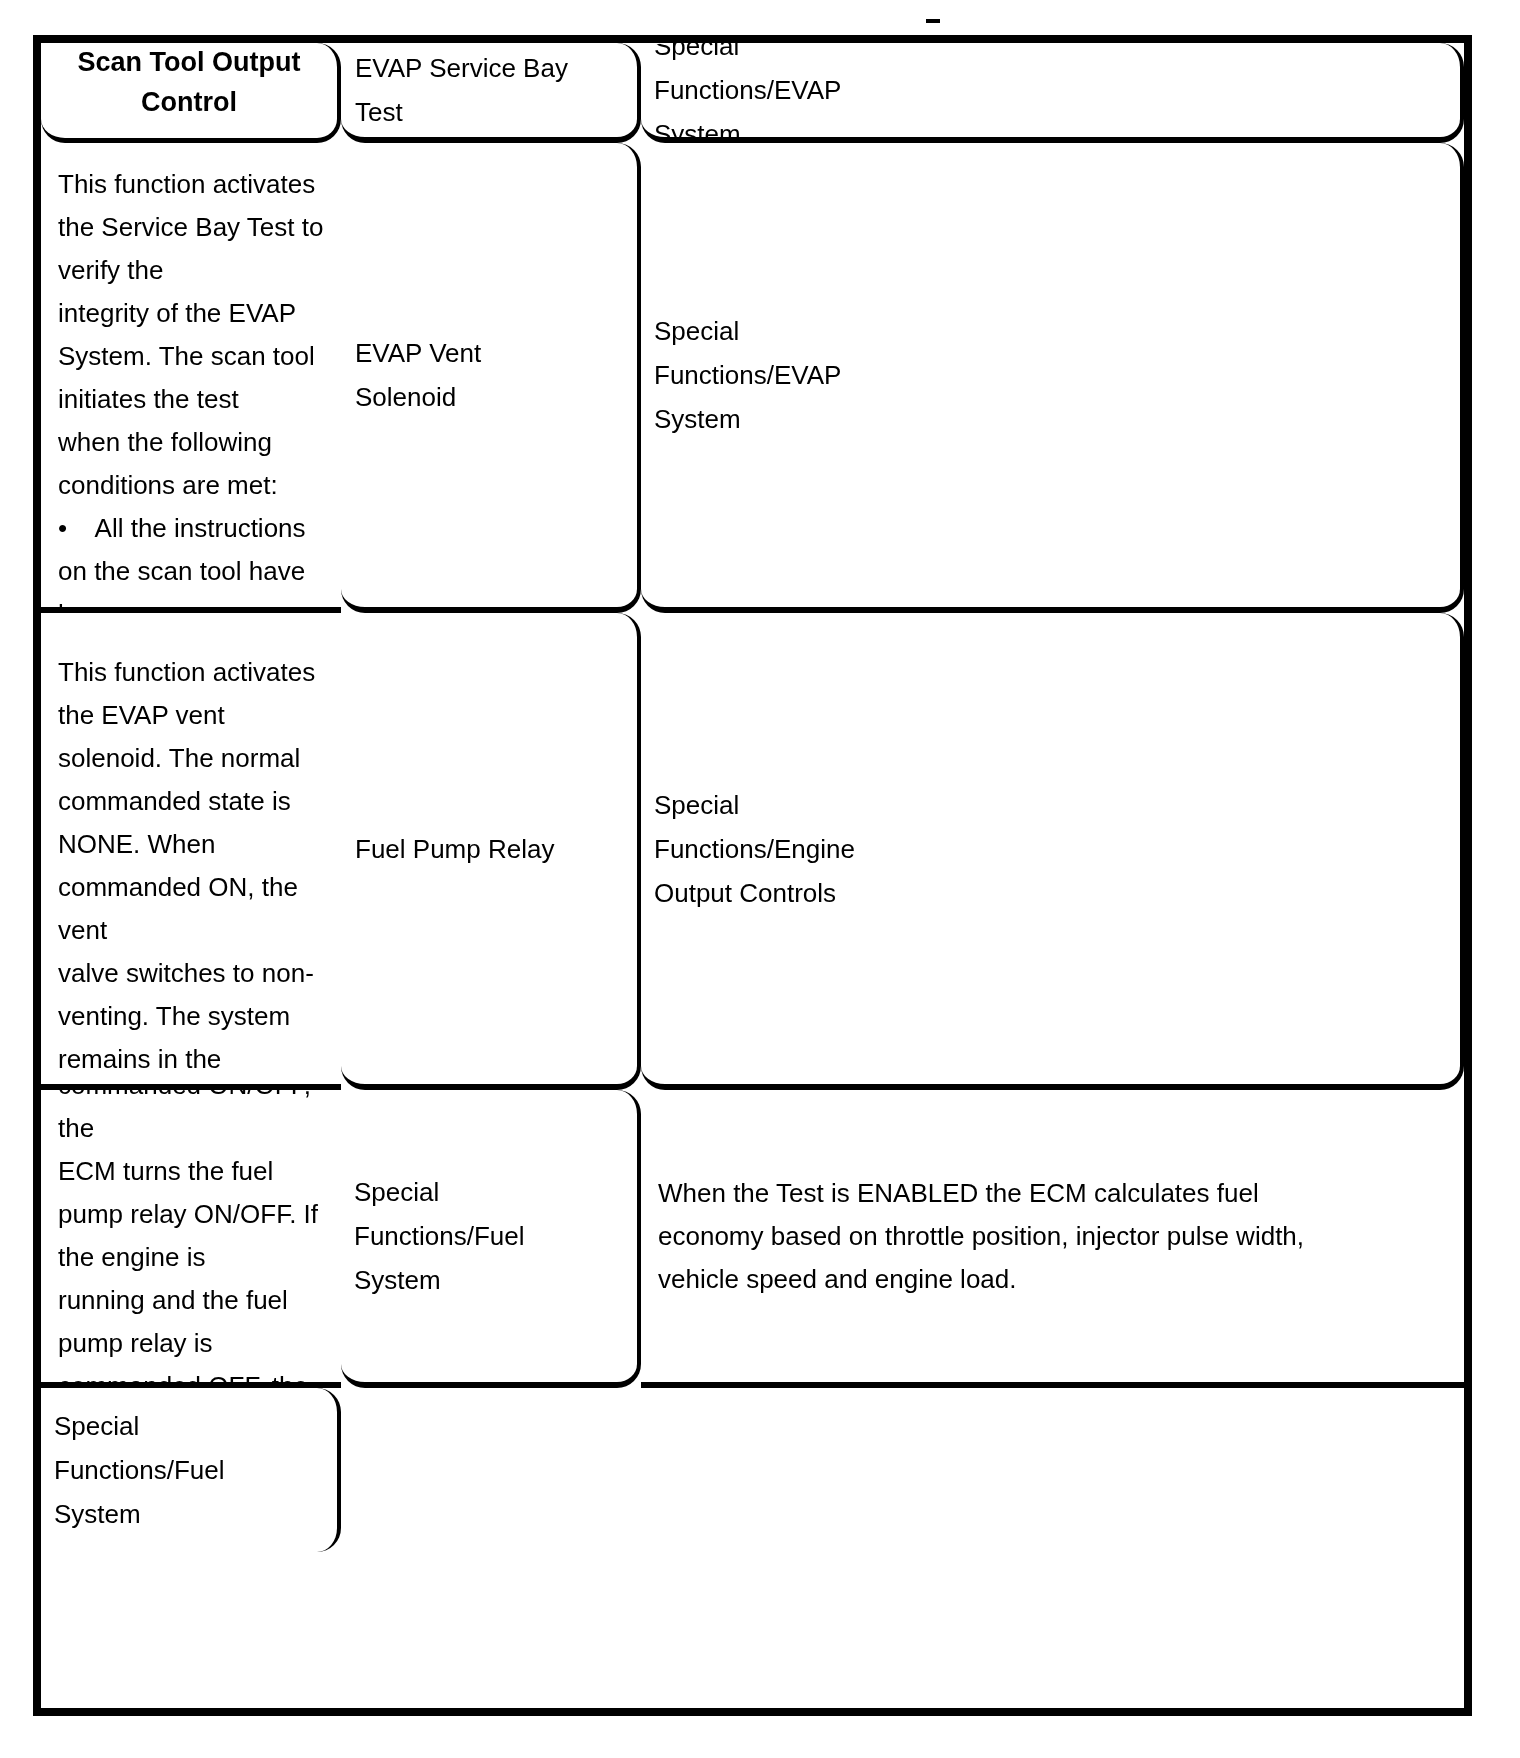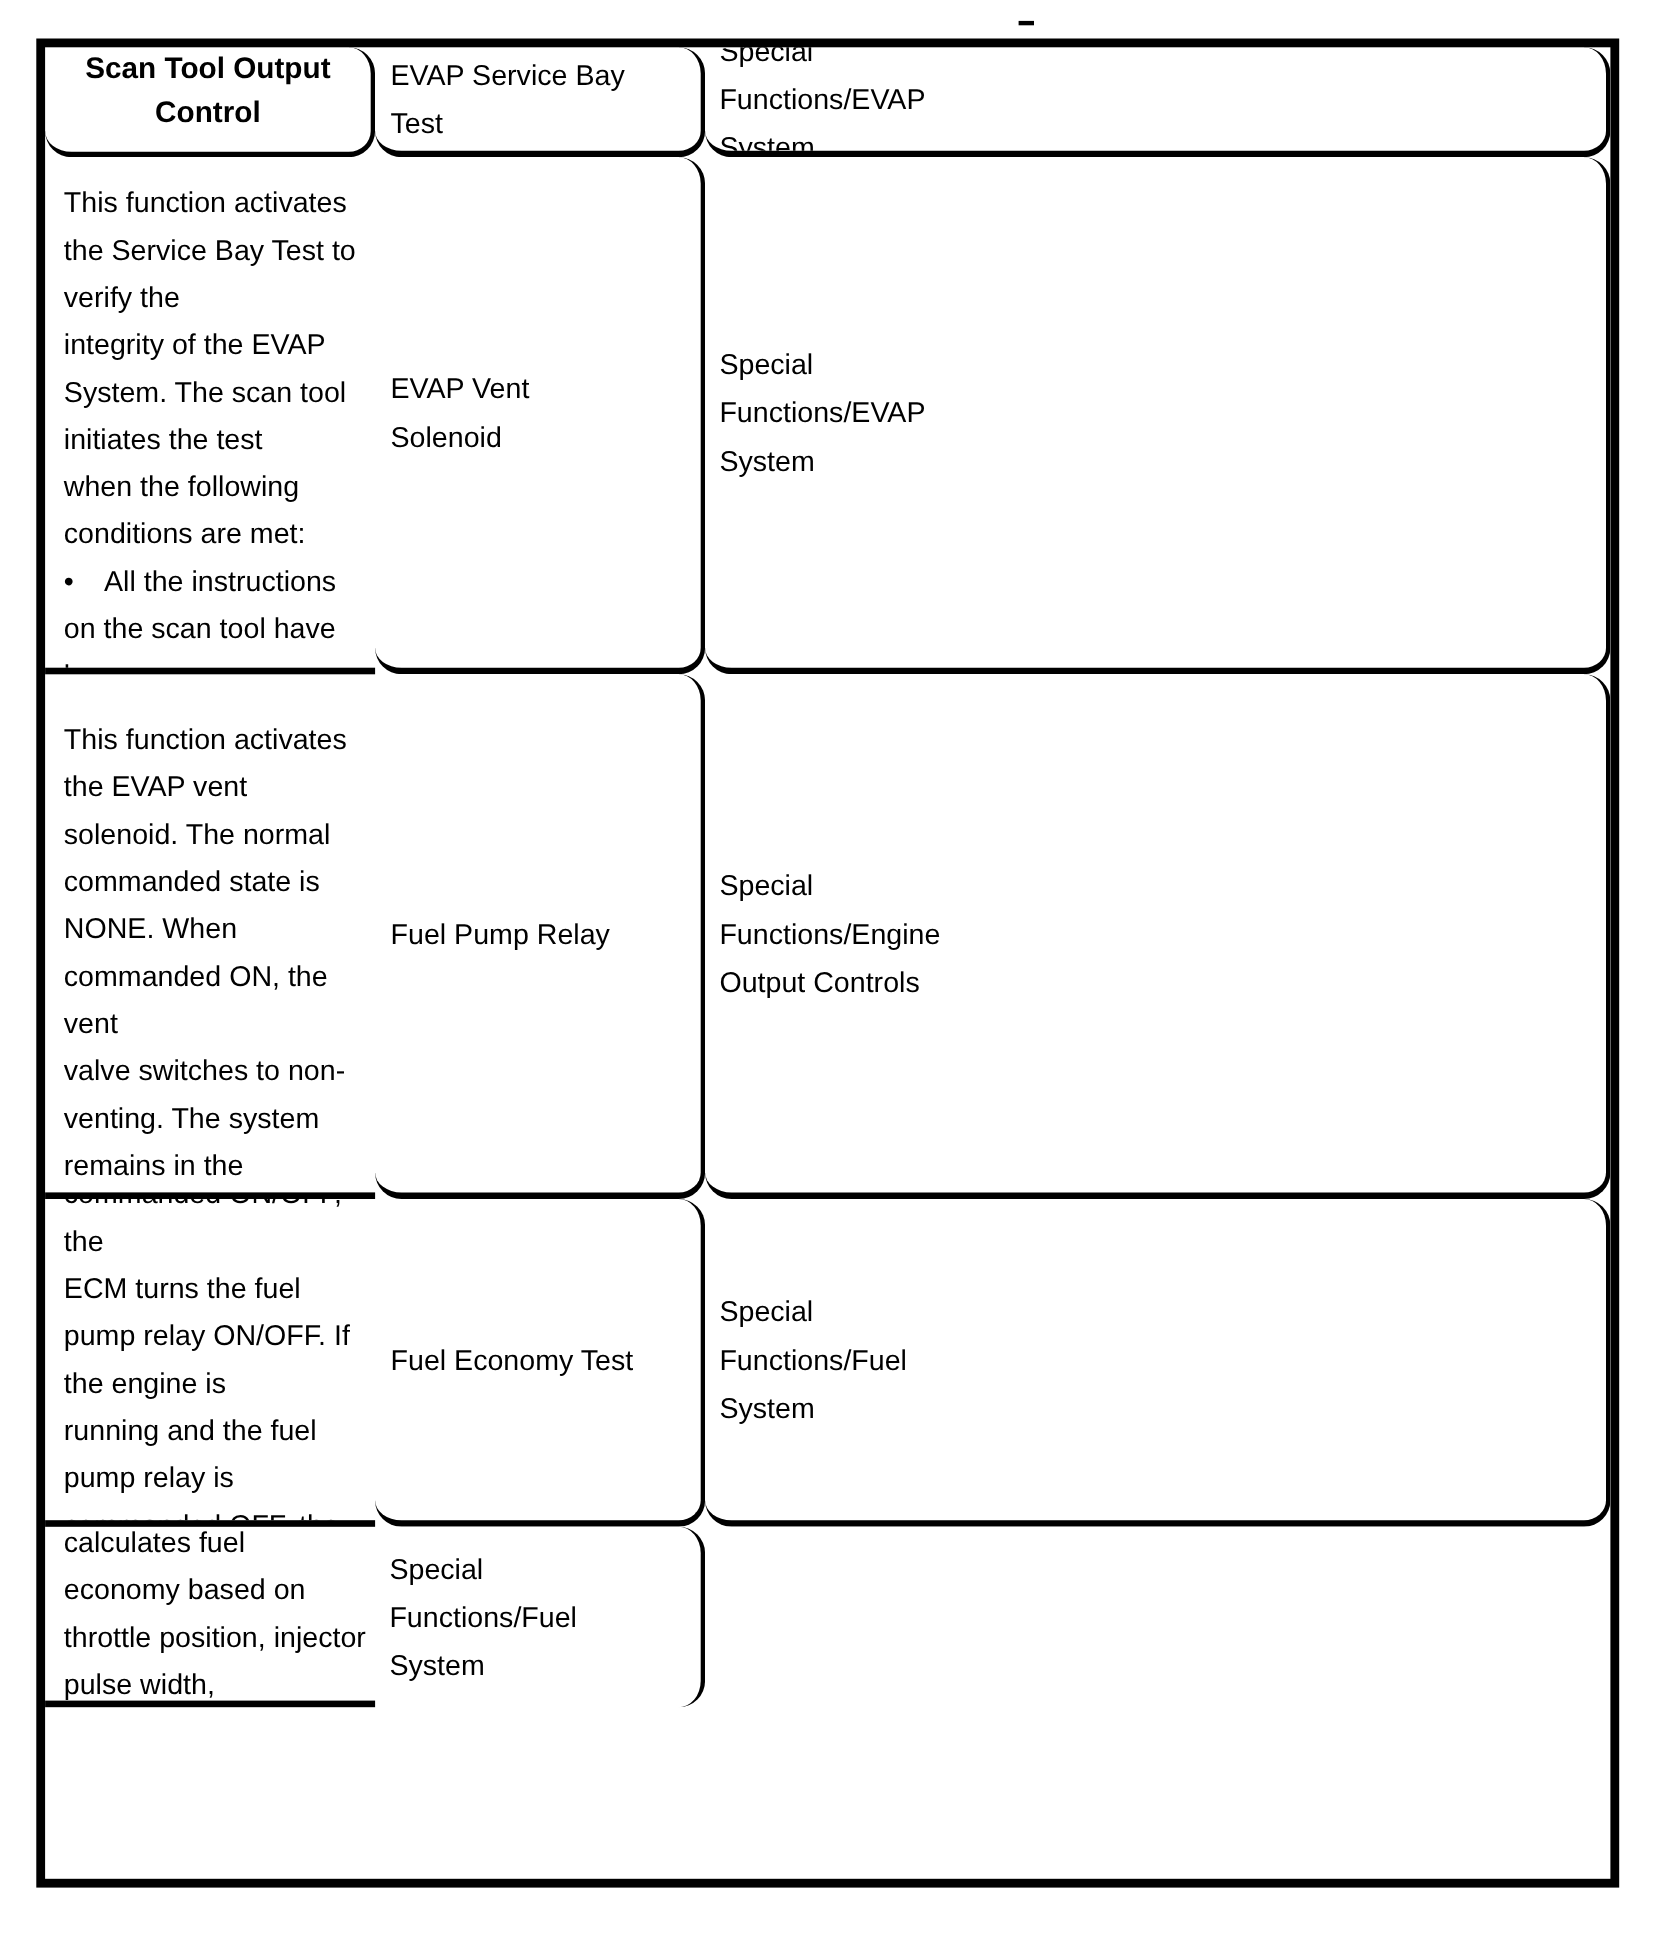--- a/index.html
+++ b/index.html
@@ -120,21 +120,20 @@
     <div class="cell c2 body rb">Special
 Functions/Engine
 Output Controls</div>
     <div class="cell c3 body rb desc-center">This function activates the fuel pump relay. The normal
 commanded state is NONE. When commanded ON/OFF, the
 ECM turns the fuel pump relay ON/OFF. If the engine is
 running and the fuel pump relay is commanded OFF, the
 engine will stall. The system remains in the commanded
 state until cancelled by the scan tool.</div>
 
-    <div class="cell c1 body rb">Fuel Economy Test</div>
     <div class="cell c2 body rb">Special
 Functions/Fuel
 System</div>
     <div class="cell c3 body rb desc-center">When the Test is ENABLED the ECM calculates fuel
 economy based on throttle position, injector pulse width,
 vehicle speed and engine load.</div>
 
     <div class="cell c2 body">Special
 Functions/Fuel
 System</div>

